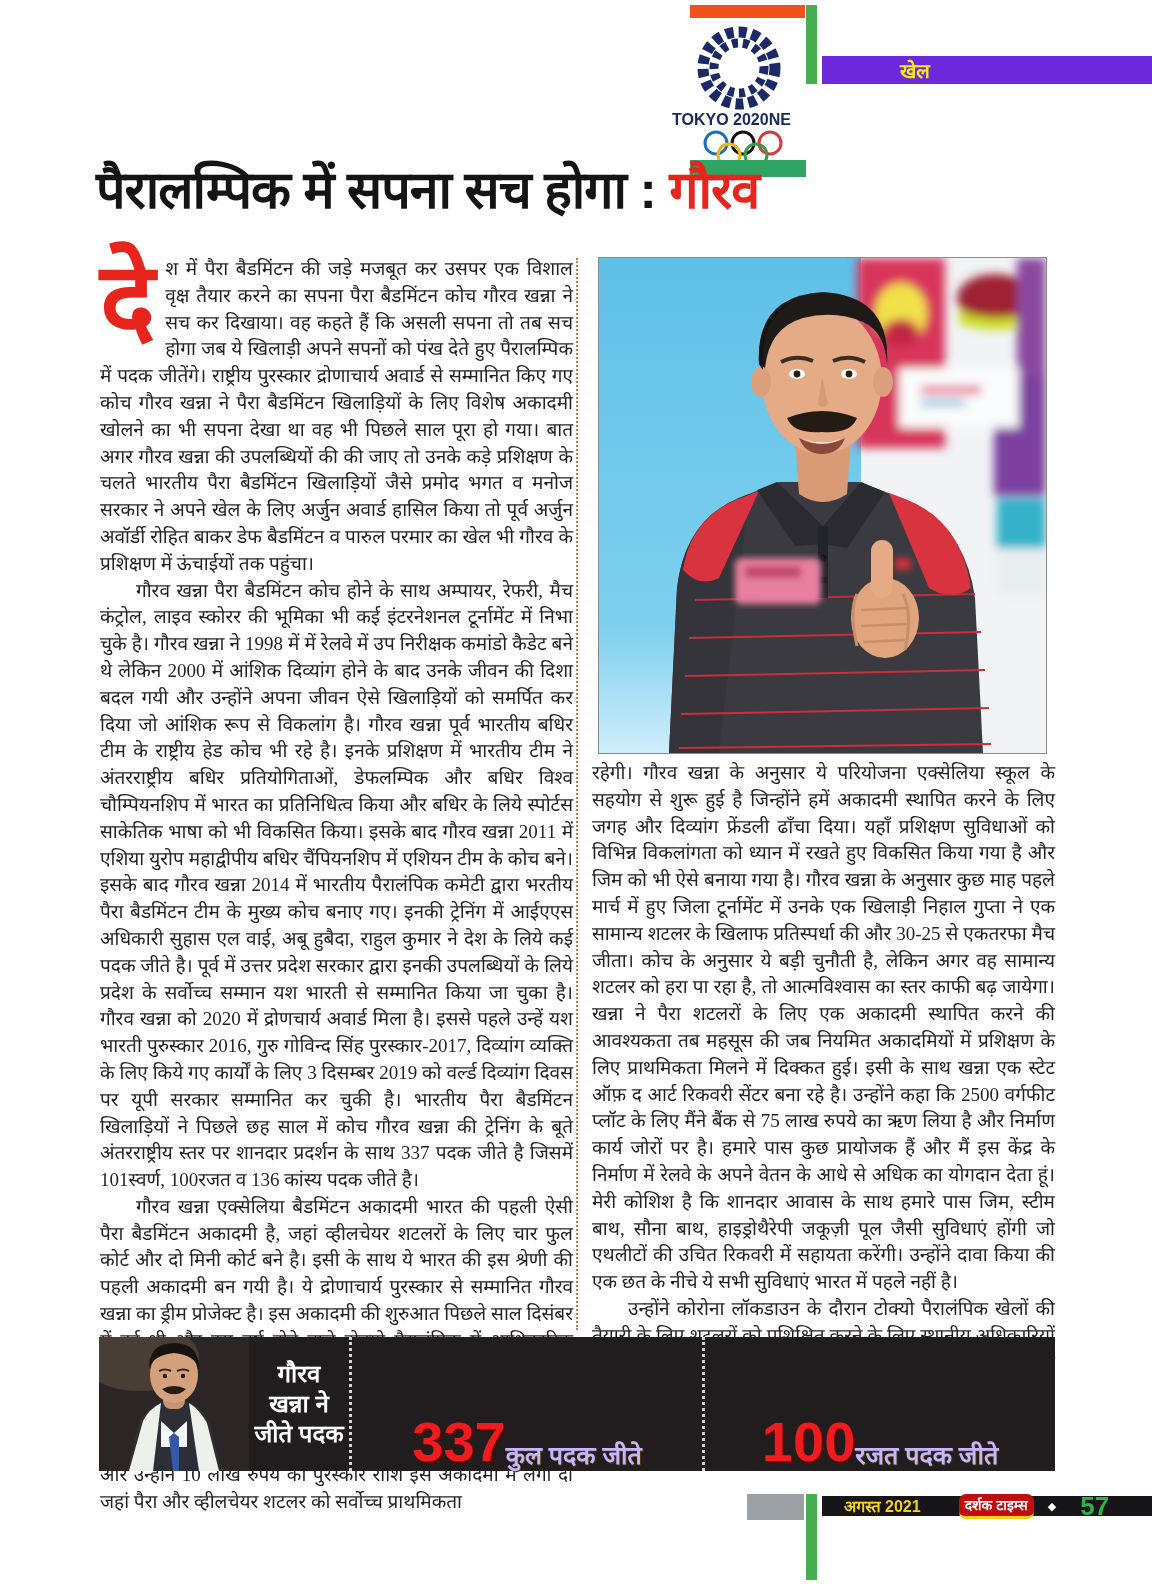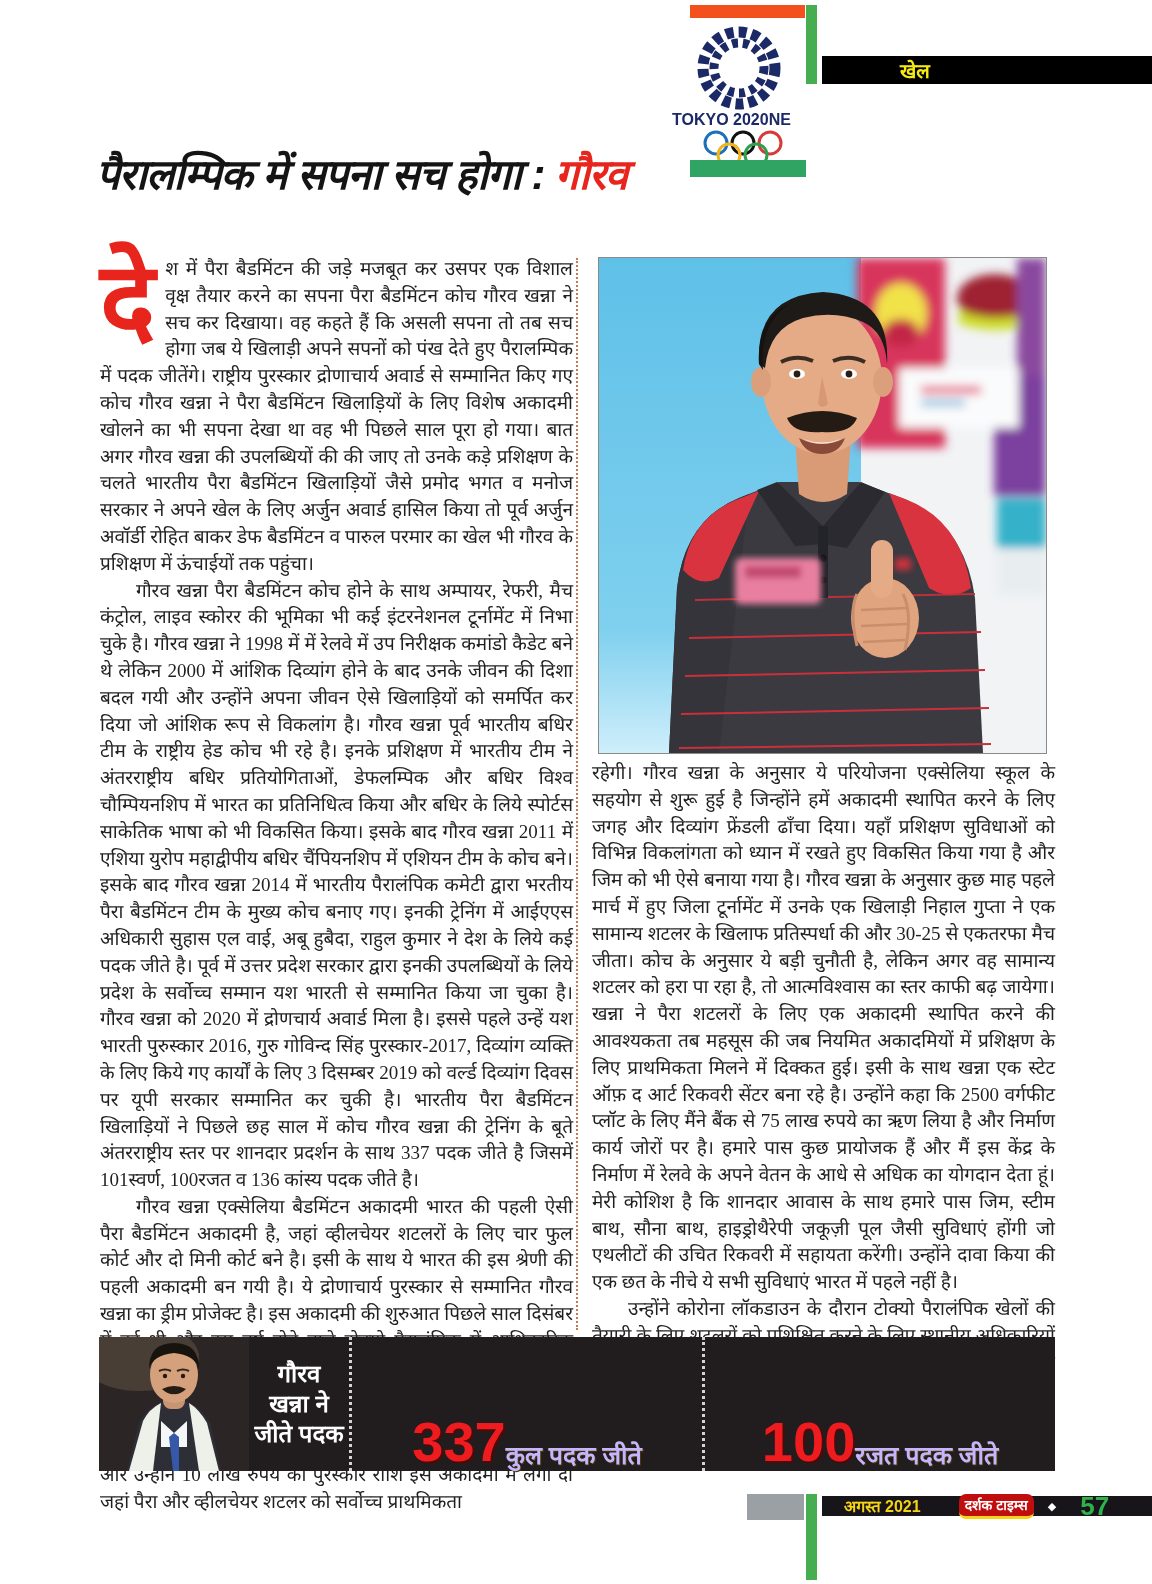--- a/index.html
+++ b/index.html
@@ -5,29 +5,29 @@
   html,body{margin:0;padding:0;}
   body{
     width:1152px;height:1584px;position:relative;background:#ffffff;
     font-family:"Liberation Sans", sans-serif;overflow:hidden;
   }
   .abs{position:absolute;}
 
   
   .orange-bar{left:690px;top:5px;width:115px;height:13px;background:#f4501e;}
   .green-bar-top{left:806px;top:5px;width:11px;height:79px;background:#46ae51;}
-  .section-bar{left:822px;top:56px;width:330px;height:28px;background:#000000;display:flex;align-items:center;}
+  .section-bar{left:822px;top:56px;width:330px;height:28px;background:#6d28d9;display:flex;align-items:center;}
   .section-label{color:#f6ea13;font-size:20px;font-weight:bold;margin-left:78px;}
   .emblem{left:692px;top:22px;}
   .tokyo-text{left:672px;top:111px;width:134px;text-align:left;color:#1b2a66;font-size:16px;font-weight:bold;letter-spacing:0px;}
   .rings{left:700px;top:130px;}
   .green-block-headline{left:690px;top:160px;width:116px;height:17px;background:#2fa463;}
 
   
-  .headline{left:96px;top:144px;width:1000px;font-size:42px;font-weight:bold;letter-spacing:-1px;color:#141414;white-space:nowrap;z-index:3;font-family:"Liberation Sans",sans-serif;font-style:italic;}
+  .headline{left:96px;top:152px;width:1000px;font-size:52px;font-weight:bold;letter-spacing:-1px;color:#141414;white-space:nowrap;z-index:3;font-family:"Liberation Sans",sans-serif;}
   .headline .red{color:#e8251d;}
 
   
   .col{font-family:"Liberation Serif", serif;font-size:19px;line-height:26.8px;color:#1f1f1f;text-align:justify;}
   .col p{margin:0;}
   .col p.indent{text-indent:36px;}
   .col-left{left:100px;top:256px;width:473px;height:1078px;}
   .col-right{left:592px;top:760px;width:463px;height:574px;}
   .dropcap{float:left;color:#e8251d;font-size:104px;line-height:78px;font-weight:bold;padding:6px 10px 0 0;font-family:"Liberation Serif",serif;}
   .col-rule{left:576px;top:258px;height:1072px;width:0;border-left:2px dotted #c07a55;}

